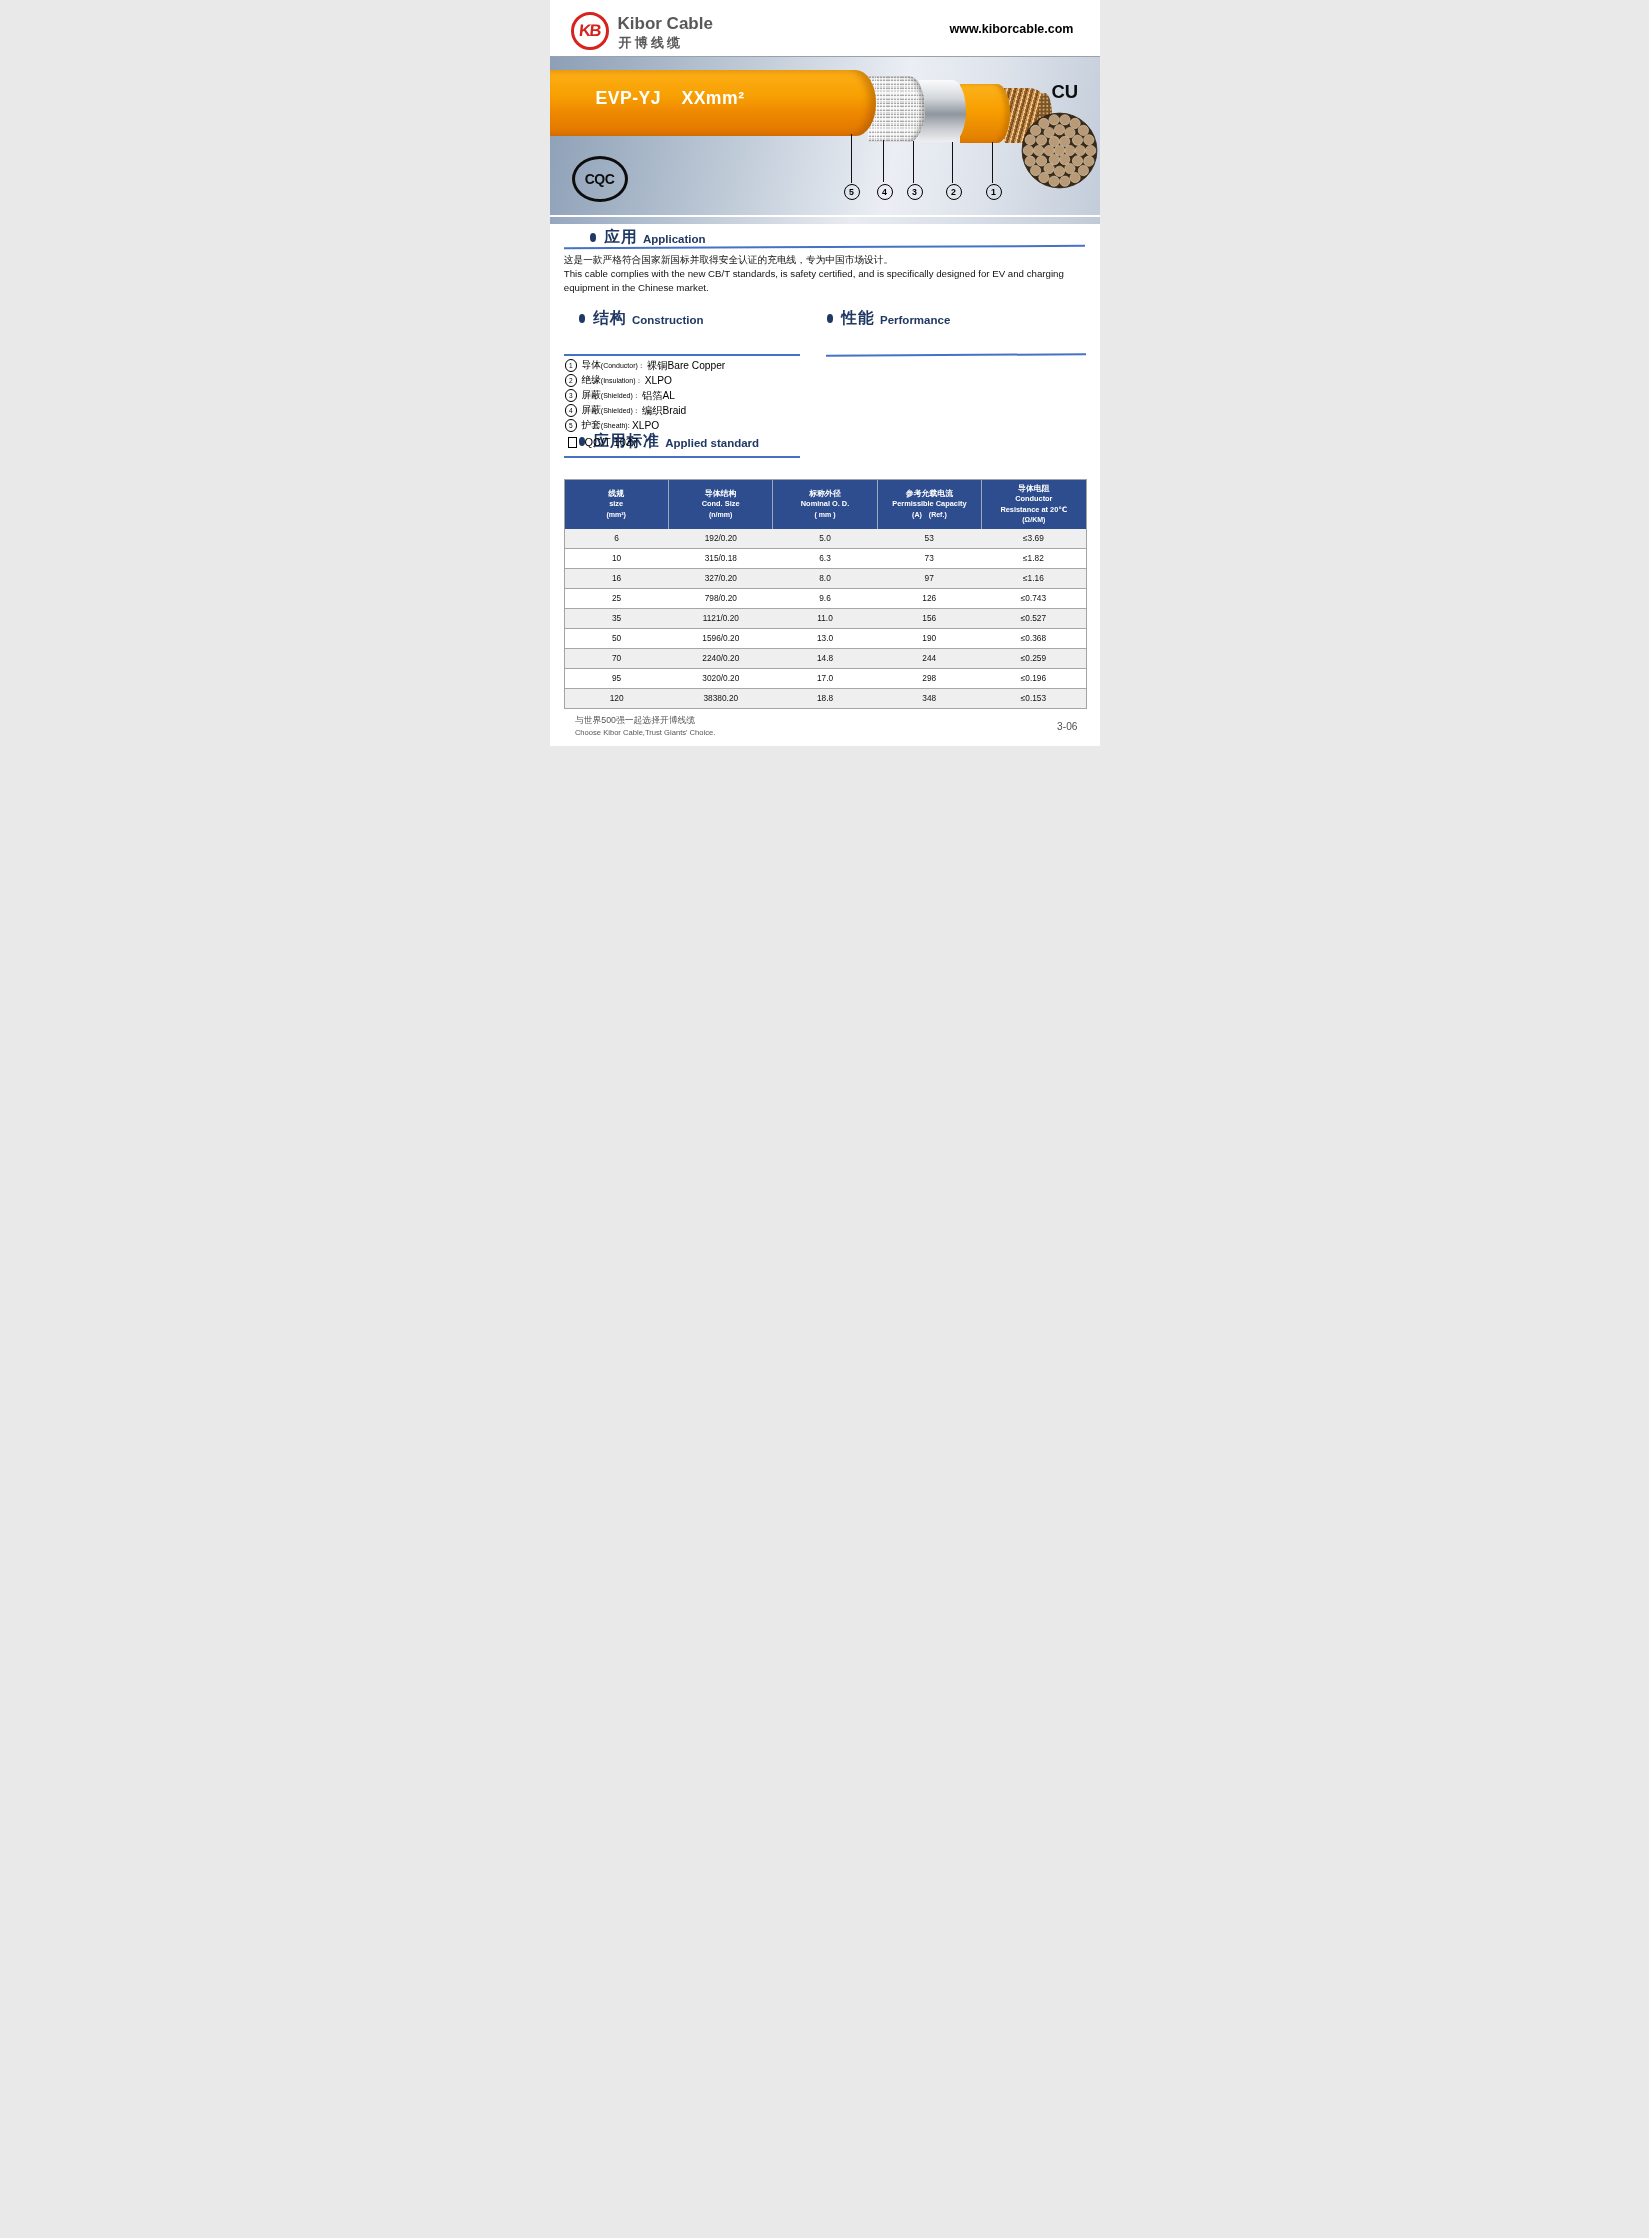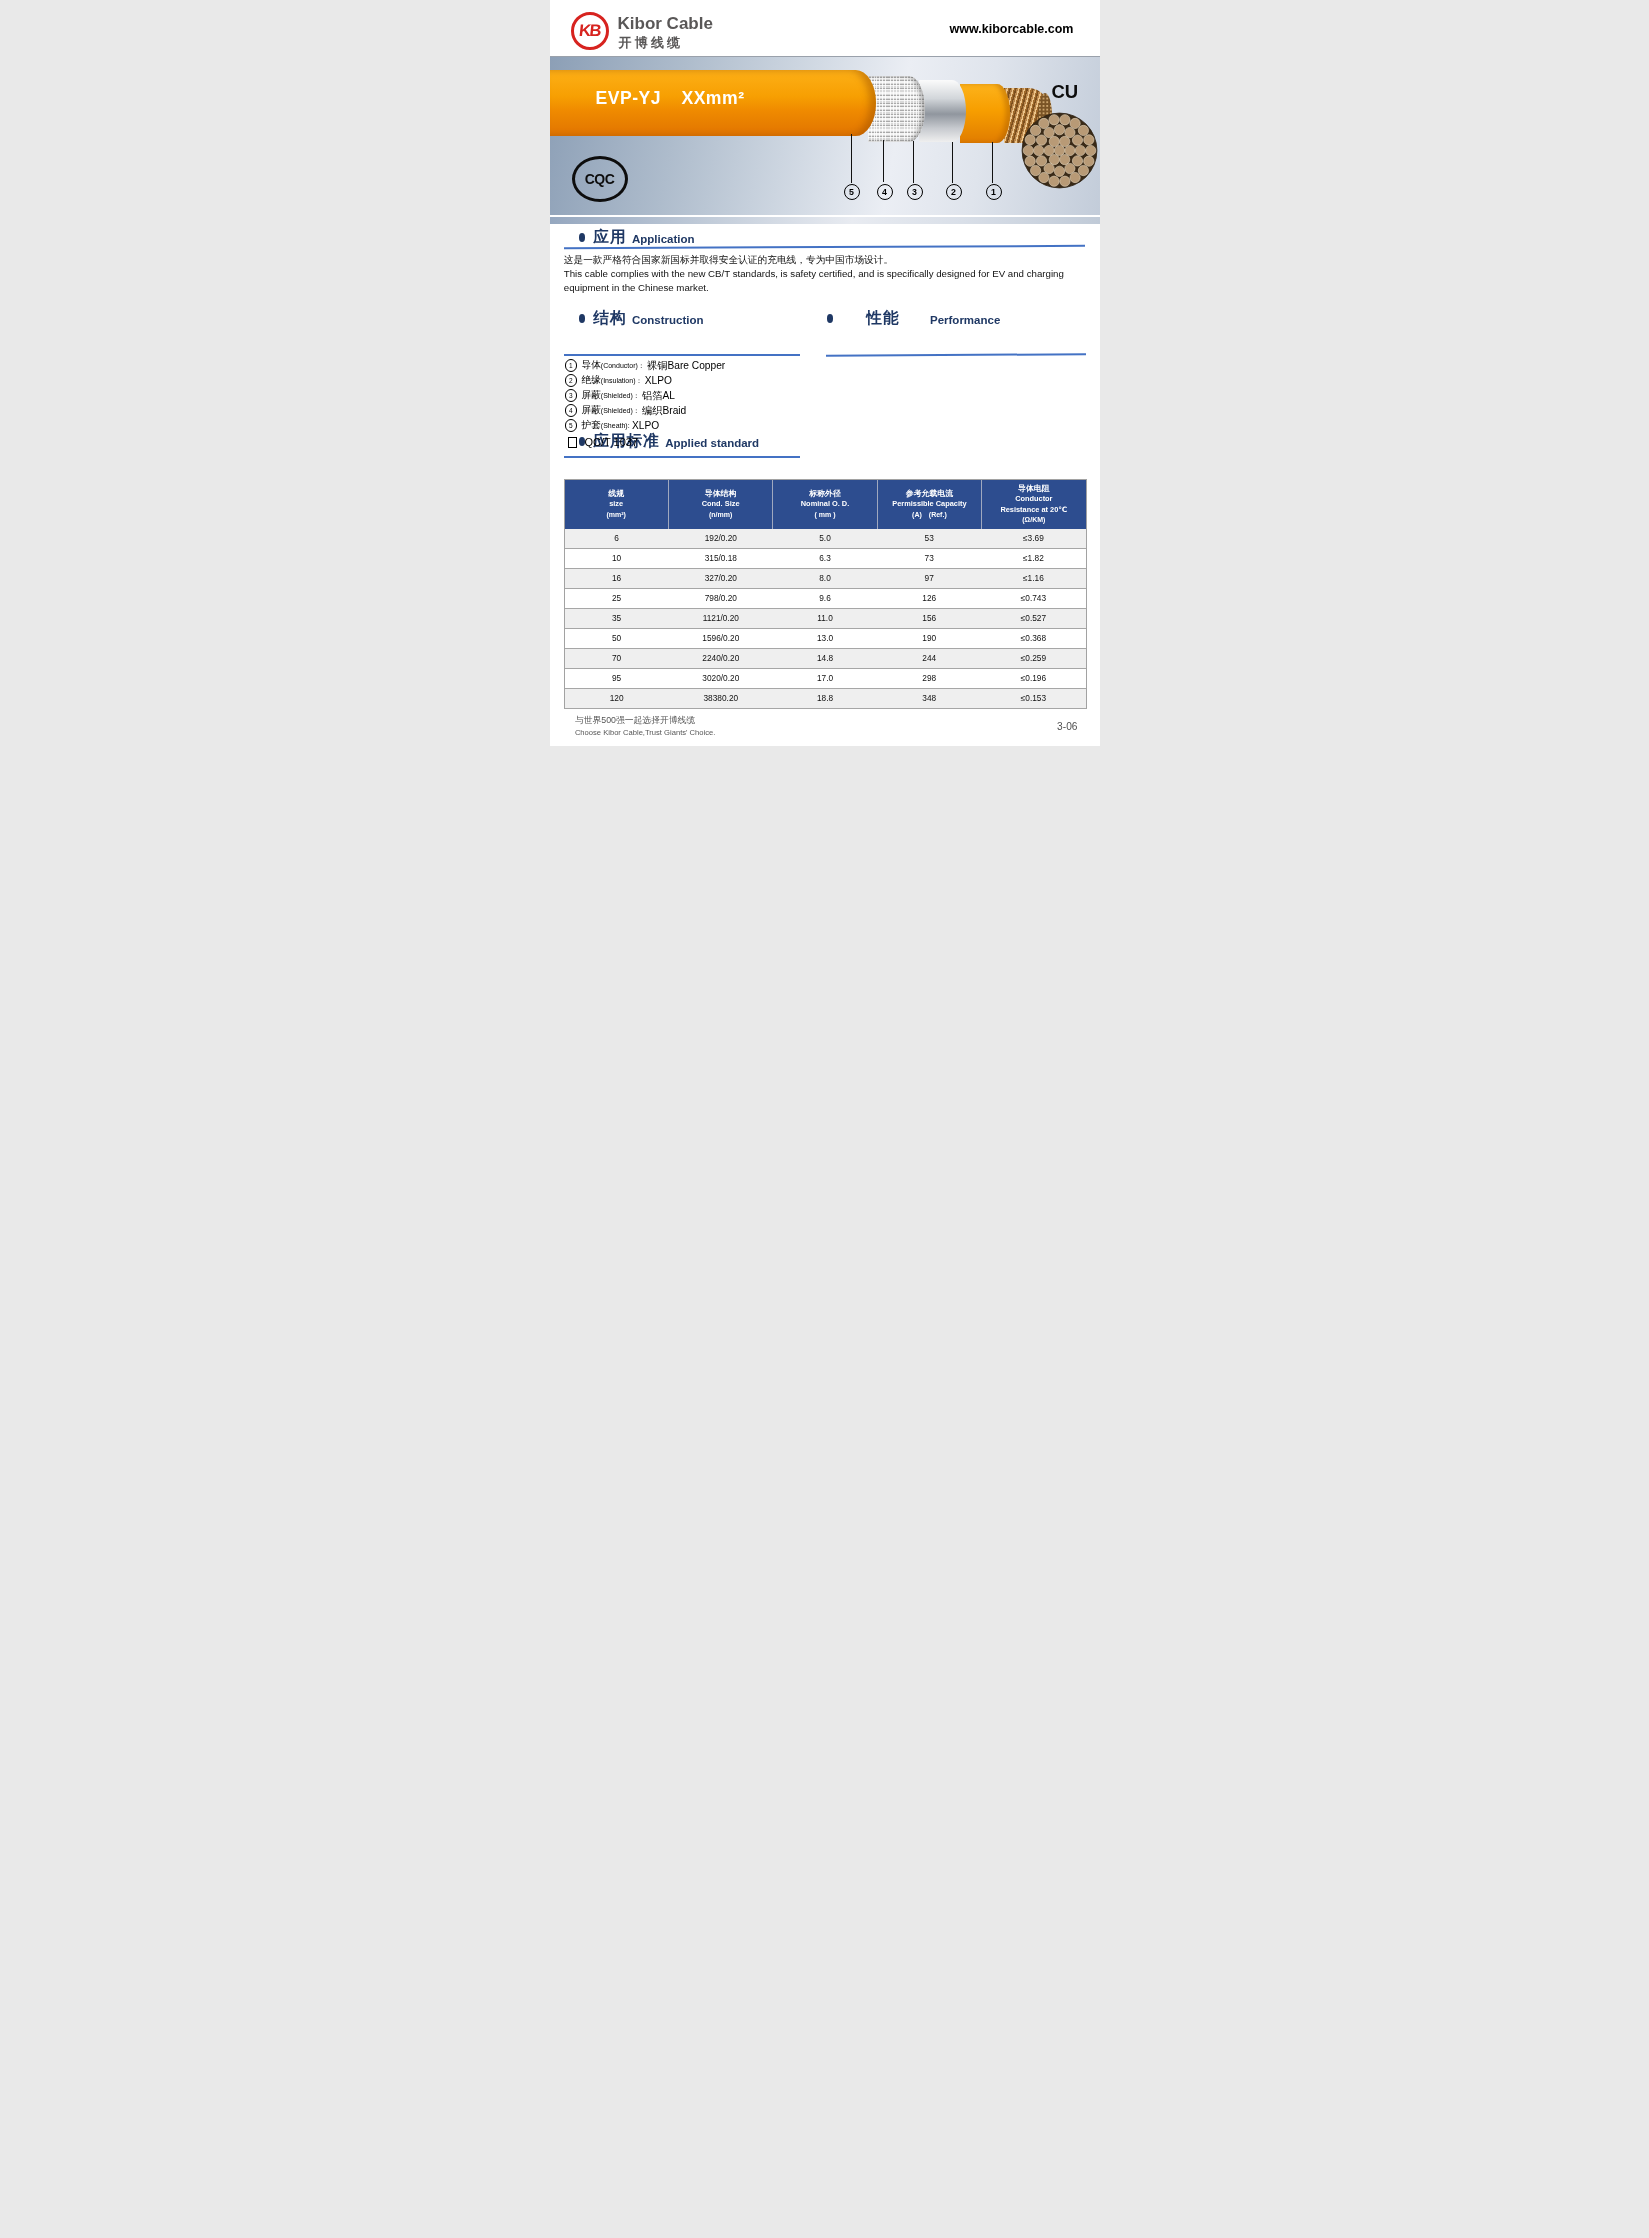--- a/index.html
+++ b/index.html
@@ -62,29 +62,29 @@
            background:linear-gradient(90deg,#95a7bf,#c3cdda 30%,#e8ebf1 55%,#d9dfe8 75%,#c0cad7);}
 
   
   .sec-title{position:absolute;display:flex;align-items:center;}
   .bullet{width:6.5px;height:8.8px;border-radius:50%;background:#1f3864;margin-right:8.3px;flex:none;}
   .t-cn{font-size:15.7px;font-weight:bold;color:#1f3864;letter-spacing:0.9px;}
   .t-en{font-size:11.5px;font-weight:bold;color:#1f3864;margin-left:5.5px;position:relative;top:1.4px;}
   .underline{position:absolute;height:2.3px;background:#4472c4;}
 
   
-  .app-title{left:29px;top:227px;text-align:right;}
+  .app-title{left:40px;top:227px;text-align:right;}
   .app-line{left:14px;top:246px;width:521px;transform:rotate(-0.25deg);}
   .app-cn{position:absolute;left:14.3px;top:254px;font-size:9.7px;color:#111;}
   .app-en{position:absolute;left:14.3px;top:267px;width:513px;font-size:9.7px;line-height:14.3px;color:#111;}
 
   
   .con-title{left:29px;top:308px;}
   .con-line{left:14px;top:354px;width:236px;}
-  .perf-title{left:277px;top:308px;gap:25px;}
+  .perf-title{left:277px;top:308px;}
   .perf-line{left:276px;top:354px;width:260px;transform:rotate(-0.35deg);}
   .c-items{position:absolute;left:15.2px;top:358px;width:249px;}
   .c-item{height:15px;display:flex;align-items:center;}
   .item-circ{width:10.2px;height:10.2px;border:0.9px solid #000;border-radius:50%;flex:none;
              display:flex;align-items:center;justify-content:center;font-size:6.5px;color:#000;margin-right:4.6px;}
   .c-cn{font-size:9.7px;color:#000;}
   .c-en{font-size:7px;color:#000;}
   .c-val{font-size:10.2px;color:#000;margin-left:2.3px;}
   .p-items{position:absolute;left:277px;top:397px;width:259px;}
   .p-item{height:16.6px;display:flex;align-items:center;margin-bottom:30.5px;}

